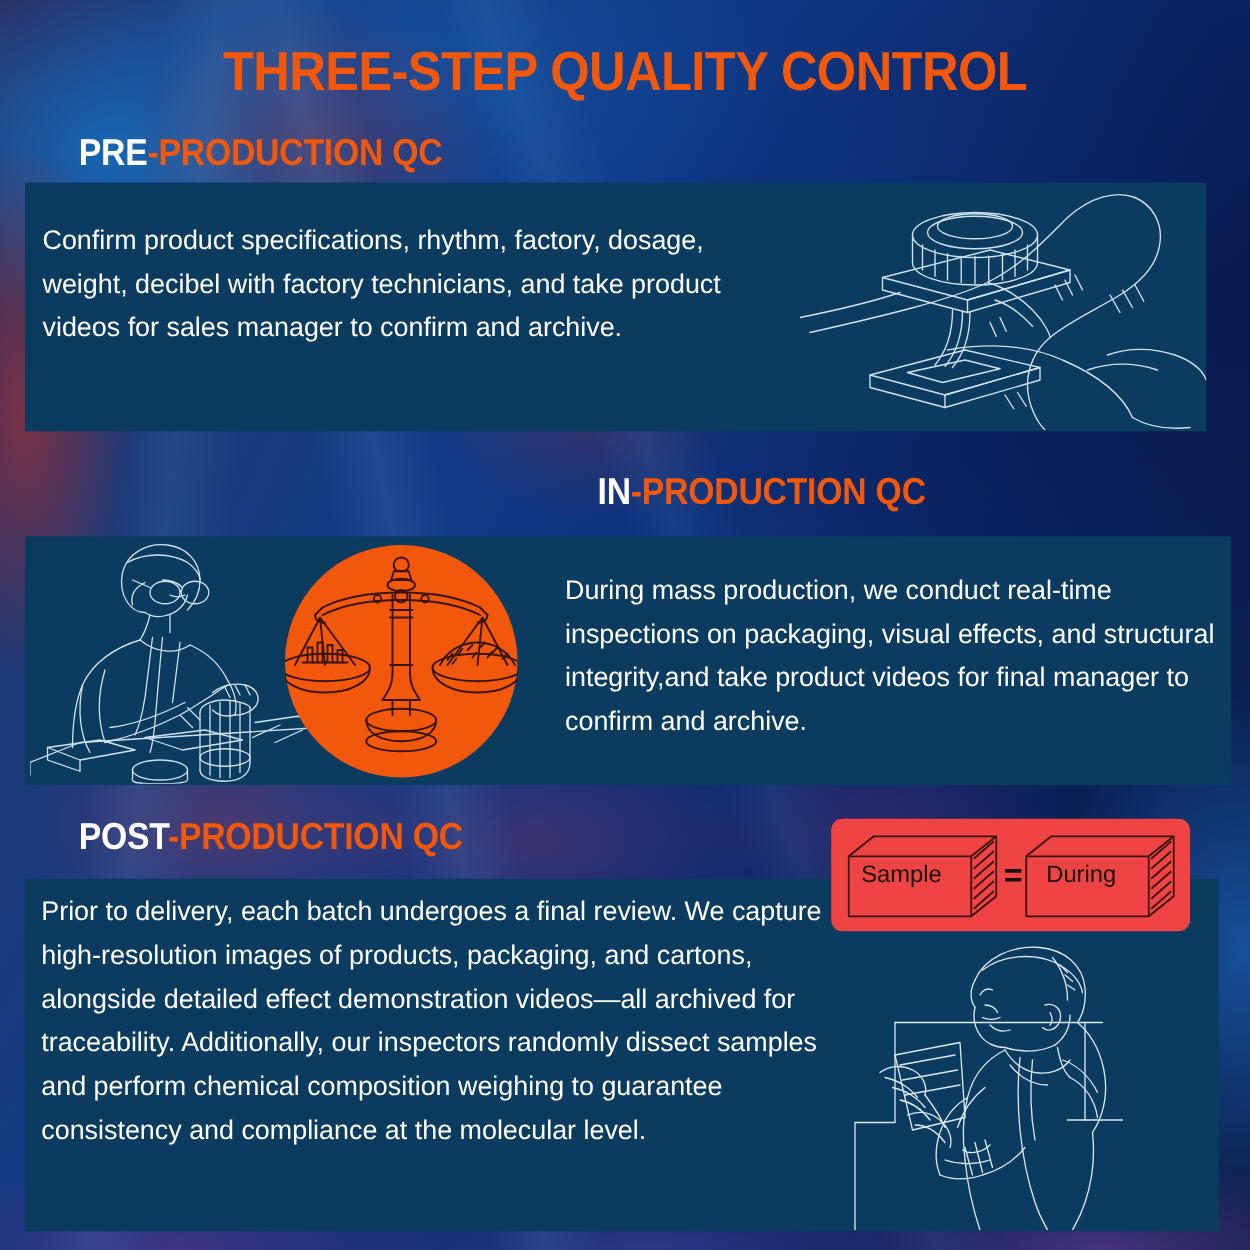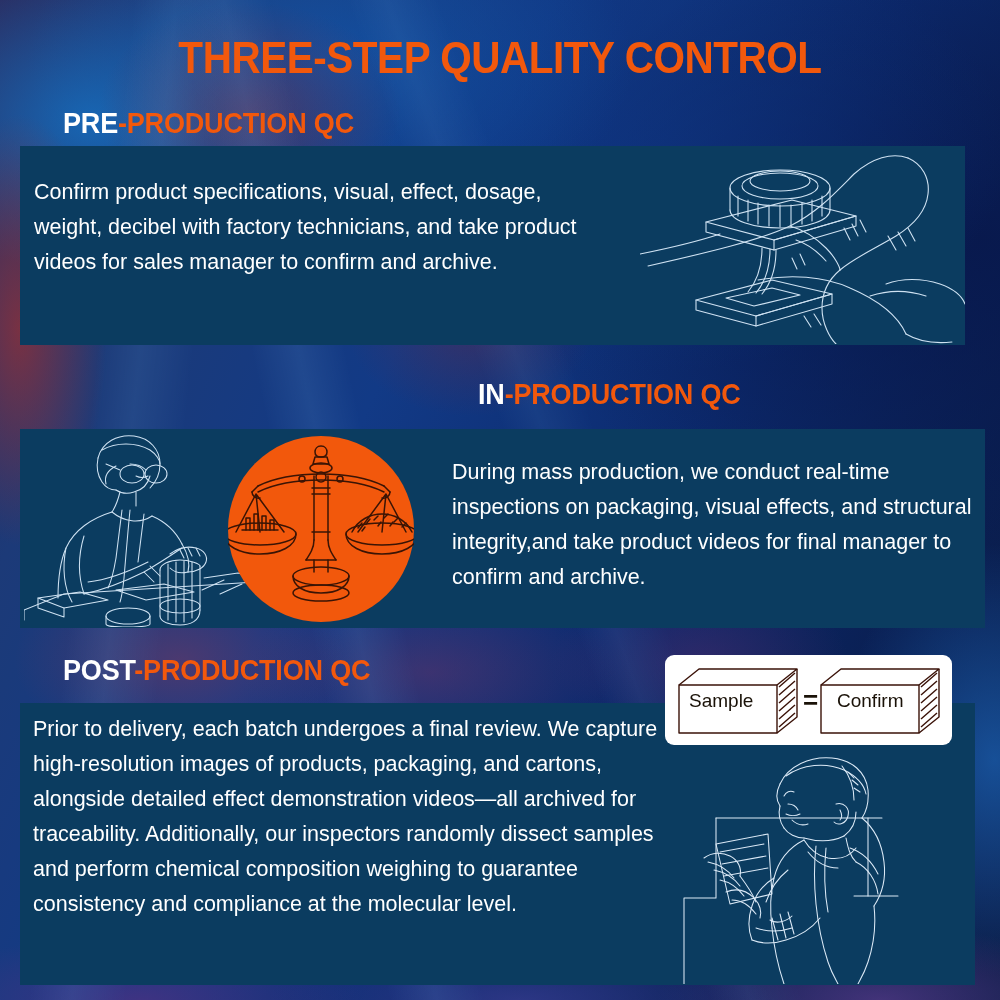--- a/index.html
+++ b/index.html
@@ -100,21 +100,21 @@
     position:absolute; left:228px; top:436px;
     width:186px; height:186px; border-radius:50%;
     background:#f2580c; z-index:3;
   }
   #scale-circle svg { display:block; width:100%; height:100%; }
 
   
   #sample-badge {
     position:absolute; left:665px; top:655px;
     width:287px; height:90px;
-    background:#ffffff; border-radius:9px;
+    background:#ef4444; border-radius:9px;
     z-index:3;
     display:flex; align-items:center; justify-content:center;
   }
   #sample-badge .inner { position:relative; width:100%; height:100%; }
   #sample-badge svg { position:absolute; inset:0; width:100%; height:100%; }
   .box-label {
     position:absolute; top:50%; transform:translateY(-50%);
     color:#1a1208; font-size:19px; line-height:1;
   }
   #label-sample { left:24px; }
@@ -143,21 +143,21 @@
 <div class="title">
   <span class="t">THREE-STEP QUALITY CONTROL</span>
 </div>
 
 <div class="section-head" id="head-pre">
   <span class="w">PRE</span><span class="o">-PRODUCTION QC</span>
 </div>
 
 <div class="panel" id="panel1"></div>
 
-<div class="body-text" id="text1">Confirm product specifications, visual, effect, dosage, weight, decibel with factory technicians, and take product videos for sales manager to confirm and archive.</div>
+<div class="body-text" id="text1">Confirm product specifications, rhythm, factory, dosage, weight, decibel with factory technicians, and take product videos for sales manager to confirm and archive.</div>
 
 <div class="illo" id="illo-hand">
   <svg viewBox="0 0 325 196" fill="none" stroke="#cfe2f2" stroke-width="1.1" stroke-linecap="round" stroke-linejoin="round">
 
     <path d="M8 118 C70 104 120 92 150 78 C178 64 196 44 214 26 C232 10 252 4 268 10"></path>
     <path d="M268 10 C282 16 290 30 288 46 C286 64 272 78 256 88 C236 100 214 110 200 122"></path>
     <path d="M200 122 C188 132 182 146 182 160 C182 176 190 190 196 196"></path>
 
     <path d="M150 78 C164 82 176 90 186 100 C196 110 200 120 200 122"></path>
     <path d="M156 92 C168 96 178 104 186 113"></path>
@@ -329,21 +329,21 @@
       <path d="M132 14 L132 62 L112 78"></path>
       <path d="M114 32 L130 18 M114 40 L130 26 M114 48 L130 34 M114 56 L130 42 M114 64 L130 50 M114 72 L130 58"></path>
 
       <path d="M156 30 L156 78 L254 78 L254 30 Z"></path>
       <path d="M156 30 L176 14 L274 14 L254 30"></path>
       <path d="M274 14 L274 62 L254 78"></path>
       <path d="M256 32 L272 18 M256 40 L272 26 M256 48 L272 34 M256 56 L272 42 M256 64 L272 50 M256 72 L272 58"></path>
     </svg>
     <span class="box-label" id="label-sample">Sample</span>
     <span class="box-label" id="label-equals">=</span>
-    <span class="box-label" id="label-product">Confirm</span>
+    <span class="box-label" id="label-product">During</span>
   </div>
 </div>
 
 <div class="panel" id="panel3"></div>
 
 <div class="body-text" id="text3">Prior to delivery, each batch undergoes a final review. We capture high-resolution images of products, packaging, and cartons, alongside detailed effect demonstration videos—all archived for traceability. Additionally, our inspectors randomly dissect samples and perform chemical composition weighing to guarantee consistency and compliance at the molecular level.</div>
 
 <div class="illo" id="illo-person">
   <svg viewBox="0 0 300 232" fill="none" stroke="#dbe9f6" stroke-width="1.05" stroke-linecap="round" stroke-linejoin="round">
 

